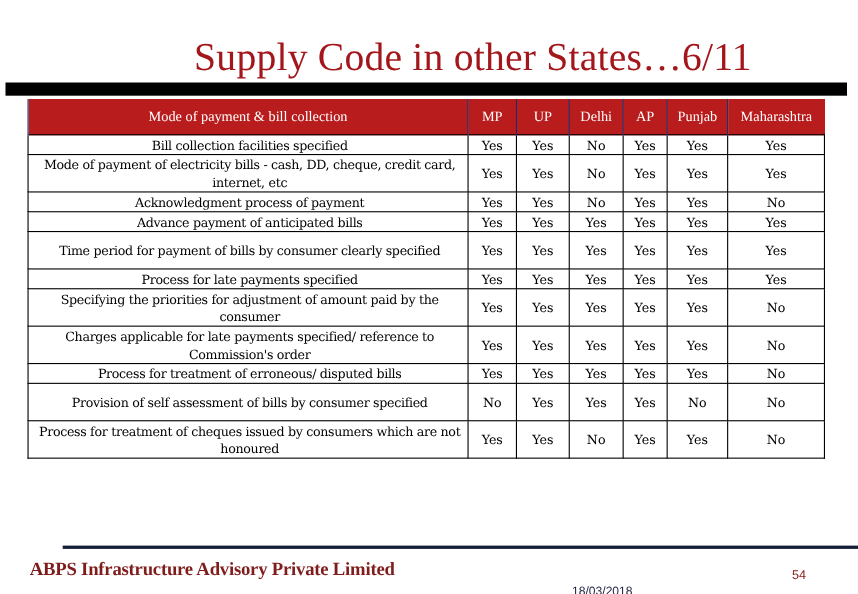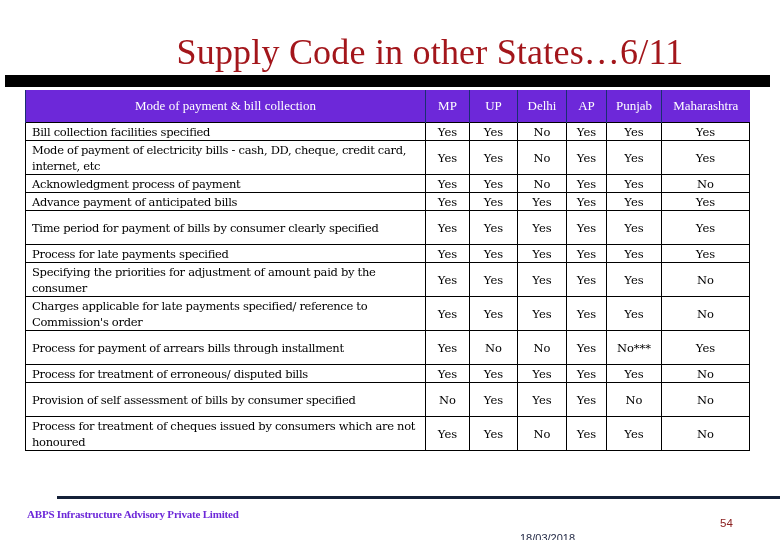--- a/index.html
+++ b/index.html
@@ -13,39 +13,39 @@
     letter-spacing: 0.2px; line-height: 44px; margin-left: 40px;
   }
   .title-bar {
     position: absolute; left: 5px; top: 75px; width: 765px; height: 12px; background: #000;
   }
   table.grid {
     position: absolute; left: 25px; top: 90px; border-collapse: collapse;
     table-layout: fixed; width: 724px;
   }
   table.grid th {
-    background: #6d28d9; color: #ffffff; font-family: "Liberation Serif", serif;
+    background: #b91c1c; color: #ffffff; font-family: "Liberation Serif", serif;
     font-weight: normal; font-size: 13px; height: 32px; padding: 0; text-align: center;
     border-left: 1px solid #1a2f70;
   }
   table.grid th.lbl { font-size: 13px; }
   table.grid td {
     border: 1px solid #000; font-size: 11.5px; padding: 0 3px; height: 17px;
     font-family: "DejaVu Serif", serif; line-height: 16px;
   }
-  table.grid td.lbl { text-align: left; padding-left: 6px; font-size: 11.5px; letter-spacing: -0.3px; }
+  table.grid td.lbl { text-align: center; padding-left: 6px; font-size: 11.5px; letter-spacing: -0.3px; }
   table.grid td.val { text-align: center; }
   tr.tall td { height: 33px; }
   tr.mid td { height: 30px; }
   .footer-line {
     position: absolute; left: 57px; top: 496px; width: 723px; height: 3px; background: #142038;
   }
   .footer-company {
     position: absolute; left: 27px; top: 508px; font-family: "Liberation Serif", serif;
-    font-size: 11px; font-weight: bold; color: #6d28d9; letter-spacing: -0.2px;
+    font-size: 17px; font-weight: bold; color: #7f1d1d; letter-spacing: -0.2px;
   }
   .footer-date {
     position: absolute; left: 520px; top: 532px; font-family: "Liberation Sans", sans-serif;
     font-size: 11px; color: #1C2340;
   }
   .footer-page {
     position: absolute; left: 720px; top: 517px; font-family: Liberation Sans, sans-serif;
     font-size: 11.5px; color: #8B2020;
   }
 </style>
@@ -142,29 +142,20 @@
     </tr>
     <tr class="tall">
       <td class="lbl">Charges applicable for late payments  specified/ reference to Commission's   order</td>
       <td class="val">Yes</td>
       <td class="val">Yes</td>
       <td class="val">Yes</td>
       <td class="val">Yes</td>
       <td class="val">Yes</td>
       <td class="val">No</td>
     </tr>
-    <tr class="tall">
-      <td class="lbl">Process for payment of arrears bills through installment</td>
-      <td class="val">Yes</td>
-      <td class="val">No</td>
-      <td class="val">No</td>
-      <td class="val">Yes</td>
-      <td class="val">No***</td>
-      <td class="val">Yes</td>
-    </tr>
     <tr>
       <td class="lbl">Process for treatment of erroneous/ disputed bills</td>
       <td class="val">Yes</td>
       <td class="val">Yes</td>
       <td class="val">Yes</td>
       <td class="val">Yes</td>
       <td class="val">Yes</td>
       <td class="val">No</td>
     </tr>
     <tr class="tall">

